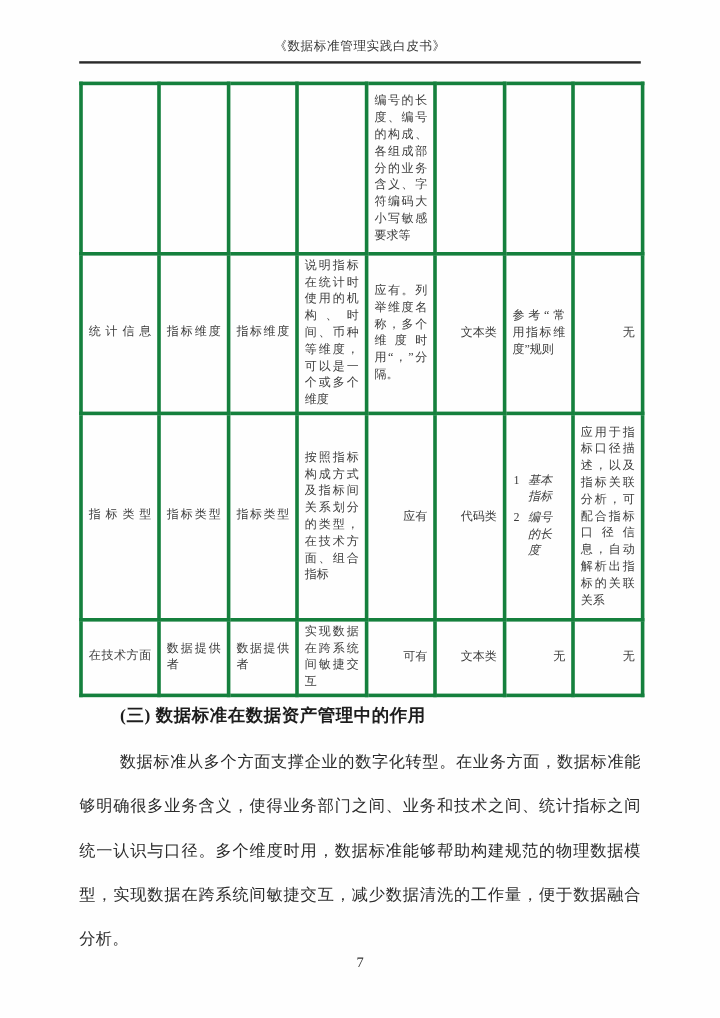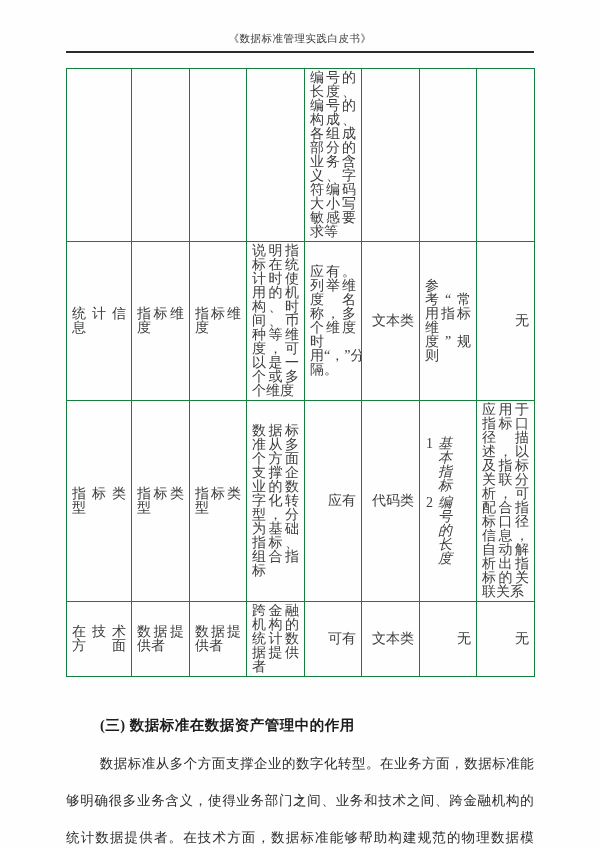--- a/index.html
+++ b/index.html
@@ -30,23 +30,23 @@
     border-bottom: 2px solid #2a2a2a;
   }
   
   table.std-table {
     margin-top: 15px;
     width: 468px;
     table-layout: fixed;
     border-collapse: collapse;
   }
   .std-table td {
-    border: 1px solid #15803d;
+    border: 3px solid #15803d;
     vertical-align: middle;
-    font-size: 14px;
+    font-size: 10px;
     line-height: 14px;
     color: #3c3c3c;
     padding: 2px 5px;
     overflow: hidden;
     word-break: break-all;
   }
   .std-table tr.r1 td { height: 142px; }
   .std-table tr.r2 td { height: 120px; }
   .std-table tr.r3 td { height: 172px; }
   .std-table tr.r4 td { height: 60px; }
@@ -61,21 +61,21 @@
     font-family: Liberation Mono, monospace;
   }
   .std-table td.c { text-align: right; }
   
   .num-list { padding: 0 1px; }
   .num-item { display: flex; margin: 3px 0; }
   .num-item .num { width: 12px; flex: none; }
   .num-item .num-label { width: 24px; flex: none; line-height: 14px; font-style: italic; }
   
   .section-heading {
-    margin-top: 39px;
+    margin-top: 6px;
     padding-left: 34px;
     font-size: 14.5px;
     font-weight: bold;
     color: #1d1d1d;
     letter-spacing: 0.5px;
   }
   
   .body-paragraph {
     margin-top: 10px;
     font-size: 13.5px;
@@ -136,50 +136,50 @@
           <td class="j">说明指标在统计时使用的机构、时间、币种等维度，可以是一个或多个维度</td>
           <td class="j">应有。列举维度名称，多个维度时用“，”分隔。</td>
           <td class="c">文本类</td>
           <td class="j">参考“常用指标维度”规则</td>
           <td class="c">无</td>
         </tr>
         <tr class="r3">
           <td class="d">指标类型</td>
           <td class="d">指标类型</td>
           <td class="d">指标类型</td>
-          <td class="j">数据标准从多个方面支撑企业的数字化转型，分为基础指标、组合指标</td>
+          <td class="j">按照指标构成方式及指标间关系划分的类型，在技术方面、组合指标</td>
           <td class="c">应有</td>
           <td class="c">代码类</td>
           <td>
             <div class="num-list">
               <div class="num-item">
                 <span class="num">1</span>
                 <span class="num-label">基本指标</span>
               </div>
               <div class="num-item">
                 <span class="num">2</span>
                 <span class="num-label">编号的长度</span>
               </div>
             </div>
           </td>
           <td class="j">应用于指标口径描述，以及指标关联分析，可配合指标口径信息，自动解析出指标的关联关系</td>
         </tr>
         <tr class="r4">
           <td class="d">在技术方面</td>
           <td class="j">数据提供者</td>
           <td class="j">数据提供者</td>
-          <td class="j">跨金融机构的统计数据提供者</td>
+          <td class="j">实现数据在跨系统间敏捷交互</td>
           <td class="c">可有</td>
           <td class="c">文本类</td>
           <td class="c">无</td>
           <td class="c">无</td>
         </tr>
       </tbody>
     </table>
 
     <div class="section-heading">(三) 数据标准在数据资产管理中的作用</div>
 
-    <p class="body-paragraph">数据标准从多个方面支撑企业的数字化转型。在业务方面，数据标准能够明确很多业务含义，使得业务部门之间、业务和技术之间、跨金融机构的统计数据提供者。在技术方面，数据标准能够帮助构建规范的物理数据模型，实现数据在跨系统间敏捷交互，减少数据清洗的工作量，便于数据融合分析。</p>
+    <p class="body-paragraph">数据标准从多个方面支撑企业的数字化转型。在业务方面，数据标准能够明确很多业务含义，使得业务部门之间、业务和技术之间、统计指标之间统一认识与口径。多个维度时用，数据标准能够帮助构建规范的物理数据模型，实现数据在跨系统间敏捷交互，减少数据清洗的工作量，便于数据融合分析。</p>
 
   </div>
 
   <div class="page-number">7</div>
 </div>
 
 </body></html>

